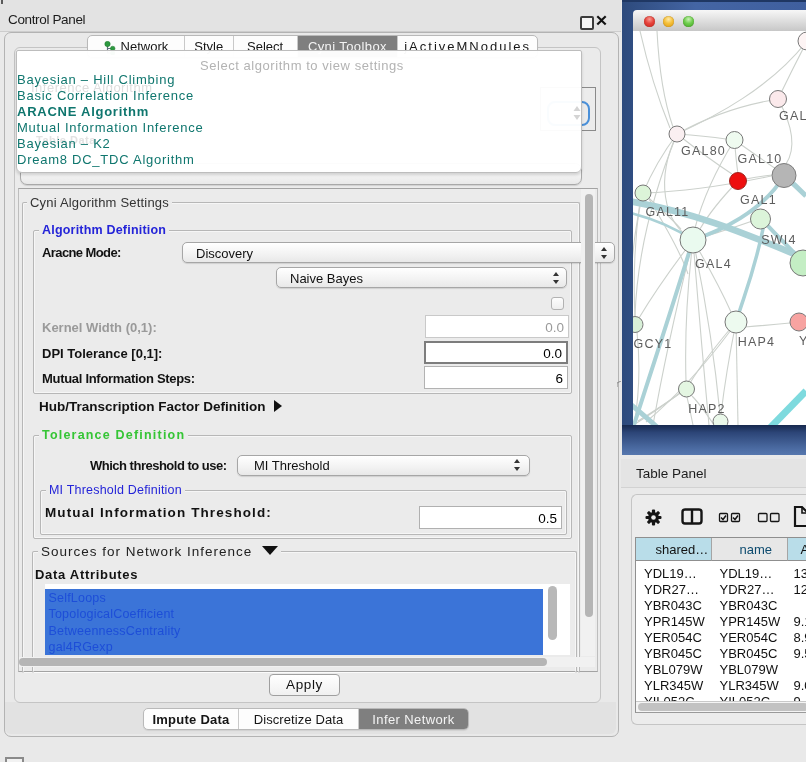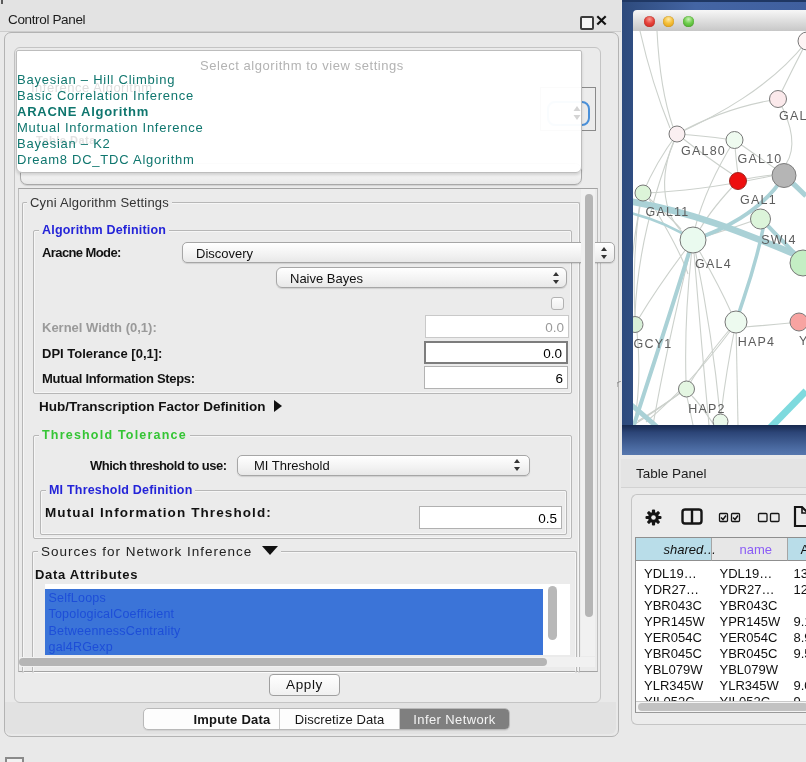--- a/index.html
+++ b/index.html
@@ -35,39 +35,53 @@
   <div class="abs" style="left:8px;top:12px;font-size:13.5px;color:#1c1c1c;letter-spacing:-0.35px;">Control Panel</div>
 
   <div class="abs" style="left:580px;top:16px;width:10px;height:10px;border:2px solid #3c3c3c;border-radius:2px;background:#f5f5f5;"></div>
   <div class="abs" style="left:595px;top:11.5px;font-size:15.5px;font-weight:900;color:#111;">✕</div>
 
   <div class="abs" style="left:4px;top:32px;width:613px;height:703px;background:#e9e9e9;border:1px solid #b3b3b3;border-radius:7px;"></div>
   <div class="abs" style="left:5px;top:702px;width:611px;height:32px;background:#e2e2e2;border-radius:0 0 6px 6px;"></div>
 
   <div class="abs" style="left:14px;top:47px;width:585px;height:654px;background:#ebebeb;border:1px solid #c4c4c4;border-radius:6px;"></div>
 
+  <div class="seg" style="left:87px;top:35px;width:449px;height:21px;">
+    <div class="s" style="width:96px;">
+      <svg width="13" height="14" viewBox="0 0 13 14" style="margin-right:4px;margin-top:3px;">
+        <path d="M3.5 4 L3.5 12 L8 12 M3.5 7.5 L8 7.5" fill="none" stroke="#5f6e7d" stroke-width="1.2"></path>
+        <circle cx="3.5" cy="3" r="2.7" fill="#2e9940" stroke="#1e7a2e" stroke-width="0.5"></circle>
+        <circle cx="8.7" cy="7.5" r="2.3" fill="#2e9940" stroke="#1e7a2e" stroke-width="0.5"></circle>
+        <circle cx="8.7" cy="12" r="2.2" fill="#2e9940" stroke="#1e7a2e" stroke-width="0.5"></circle>
+      </svg>
+      Network</div>
+    <div class="s" style="width:48px;">Style</div>
+    <div class="s" style="width:63px;">Select</div>
+    <div class="s sel" style="width:100px;letter-spacing:0.4px;">Cyni Toolbox</div>
+    <div class="s" style="width:139px;letter-spacing:2.0px;">jActiveMNodules</div>
+  </div>
 
   <div class="abs" style="left:18px;top:188px;width:578px;height:482px;background:#ebebeb;border-top:1px solid #a3a3a3;border-bottom:1px solid #a3a3a3;border-left:1px solid #bdbdbd;border-right:1px solid #bdbdbd;"></div>
 
   <div class="grp" style="left:22px;top:202px;width:556px;height:470px;border-bottom:none;"></div>
   <div class="gtt" style="left:27px;top:195px;color:#333;font-size:13px;letter-spacing:0.2px;">Cyni Algorithm Settings</div>
 
   <div class="grp" style="left:33px;top:230px;width:537px;height:162px;"></div>
   <div class="gtt" style="left:39px;top:223px;color:#2424d8;font-weight:bold;letter-spacing:0.2px;">Algorithm Definition</div>
 
   <div class="lbl" style="left:42px;top:245px;letter-spacing:-0.6px;">Aracne Mode:</div>
   <div class="combo" style="left:134px;top:242px;width:431px;height:19px;margin-left:48px;">
     <div class="ct">Discovery</div>
     <svg class="carr" viewBox="0 0 8 12">
         <path d="M4 0 L7 4 L1 4 Z" fill="#333"></path>
         <path d="M4 12 L7 8 L1 8 Z" fill="#333"></path>
       </svg>
   </div>
 
-  <div class="combo" style="left:276px;top:267px;width:289px;height:19px;border-radius:6px;">
+  <div class="combo" style="left:276px;top:267px;width:289px;height:19px;">
     <div class="ct">Naive Bayes</div>
     <svg class="carr" viewBox="0 0 8 12">
         <path d="M4 0 L7 4 L1 4 Z" fill="#333"></path>
         <path d="M4 12 L7 8 L1 8 Z" fill="#333"></path>
       </svg>
   </div>
 
   <div class="abs" style="left:551px;top:297px;width:11px;height:11px;border:1px solid #b2b2b2;border-radius:3px;background:linear-gradient(#fdfdfd,#eee);"></div>
 
   <div class="lbl" style="left:42px;top:320px;color:#9a9a9a;letter-spacing:0;">Kernel Width (0,1):</div>
@@ -82,33 +96,33 @@
 
   <div class="lbl" style="left:42px;top:371px;letter-spacing:-0.3px;">Mutual Information Steps:</div>
   <div class="tf" style="left:424px;top:366px;width:142px;height:21px;border:1px solid #b2b2b2;">
       <span>6</span>
     </div>
 
   <div class="lbl" style="left:39px;top:399px;font-size:13.5px;letter-spacing:0;">Hub/Transcription Factor Definition</div>
   <div class="abs" style="left:274px;top:400px;width:0;height:0;border-left:8px solid #111;border-top:6px solid transparent;border-bottom:6px solid transparent;"></div>
 
   <div class="grp" style="left:33px;top:435px;width:537px;height:102px;"></div>
-  <div class="gtt" style="left:39px;top:428px;color:#35c535;font-weight:bold;letter-spacing:1.2px;">Threshold Tolerance</div>
+  <div class="gtt" style="left:39px;top:428px;color:#35c535;font-weight:bold;letter-spacing:1.2px;">Tolerance Definition</div>
 
   <div class="lbl" style="left:90px;top:458px;letter-spacing:-0.5px;">Which threshold to use:</div>
   <div class="combo" style="left:237px;top:454.5px;width:291px;height:19.5px;">
     <div class="ct" style="left:16px;">MI Threshold</div>
     <svg class="carr" viewBox="0 0 8 12" style="right:8px;">
         <path d="M4 0 L7 4 L1 4 Z" fill="#333"></path>
         <path d="M4 12 L7 8 L1 8 Z" fill="#333"></path>
       </svg>
   </div>
 
   <div class="grp" style="left:40px;top:490px;width:525px;height:43px;"></div>
-  <div class="gtt" style="left:46px;top:483px;color:#2424d8;font-weight:bold;letter-spacing:0.2px;">MI Threshold Definition</div>
+  <div class="gtt" style="left:46px;top:483px;color:#2424d8;font-weight:normal;letter-spacing:0.2px;">MI Threshold Definition</div>
   <div class="lbl" style="left:45px;top:505px;font-size:13.5px;letter-spacing:1.1px;">Mutual Information Threshold:</div>
   <div class="tf" style="left:419px;top:506px;width:141px;height:21px;border:1px solid #b0b0b0;">
       <span>0.5</span>
     </div>
 
   <div class="grp" style="left:32px;top:551px;width:543px;height:121px;border-bottom:none;"></div>
   <div class="gtt" style="left:38px;top:544px;color:#222;font-size:13.5px;letter-spacing:1.0px;">Sources for Network Inference
     <span style="display:inline-block;width:0;height:0;border-top:9px solid #111;border-left:8px solid transparent;border-right:8px solid transparent;vertical-align:1px;margin-left:5px;"></span>
   </div>
   <div class="lbl" style="left:35px;top:567px;letter-spacing:0.7px;">Data Attributes</div>
@@ -119,21 +133,21 @@
   <div class="abs" style="left:548px;top:586px;width:9px;height:54px;background:#b8b8b8;border-radius:5px;"></div>
 
   <div class="abs" style="left:19px;top:656.5px;width:576px;height:10px;background:#f1f1f1;"></div>
   <div class="abs" style="left:19px;top:658px;width:528px;height:7.5px;background:#b5b5b5;border-radius:4px;"></div>
 
   <div class="abs" style="left:581px;top:189px;width:14px;height:467px;background:#f1f1f1;"></div>
   <div class="abs" style="left:584.5px;top:194px;width:8px;height:423px;background:#b5b5b5;border-radius:5px;"></div>
 
   <div class="abs" style="left:269px;top:674px;width:69px;height:20px;background:linear-gradient(#ffffff,#f0f0f0);border:1px solid #9f9f9f;border-radius:4px;text-align:center;line-height:20px;font-size:13.5px;color:#111;letter-spacing:0.6px;">Apply</div>
 
-  <div class="seg" style="left:143px;top:708px;width:324px;height:20px;padding-left:41px;">
+  <div class="seg" style="left:143px;top:708px;width:324px;height:20px;">
     <div class="s" style="width:94px;font-weight:bold;letter-spacing:0.25px;">Impute Data</div>
     <div class="s" style="width:119px;font-weight:normal;letter-spacing:0.1px;">Discretize Data</div>
     <div class="s sel" style="width:109px;letter-spacing:0.4px;">Infer Network</div>
   </div>
 
   <div class="abs" style="left:5px;top:757px;width:15px;height:15px;border:2px solid #8a8a8a;background:#f2f2f2;"></div>
 
   <div class="abs" style="left:540px;top:87px;width:54px;height:42px;border:1px solid #8a8a8a;background:#ececec;"></div>
   <div class="abs" style="left:547px;top:101px;width:39px;height:21px;border:2.5px solid #4a90d9;border-radius:8px;background:#ebebeb;"></div>
 
@@ -289,22 +303,22 @@
 
     <path d="M162 11 L169 11 L175 17 L175 30 L162 30 Z" fill="none" stroke="#151515" stroke-width="2.2"></path>
       <path d="M169 11 L169 17 L175 17" fill="none" stroke="#151515" stroke-width="1.6"></path>
   </svg>
 
   <div class="abs" style="left:634.5px;top:537px;width:172px;height:174px;background:#fff;border-top:1px solid #8f8f8f;border-left:1px solid #8f8f8f;border-bottom:1px solid #9a9a9a;overflow:hidden;">
 
     <div class="abs" style="left:0;top:0;width:75px;height:22px;background:#b9dde9;border-right:1px solid #a5a5a5;border-bottom:1px solid #8f8f8f;"></div>
     <div class="abs" style="left:76px;top:0;width:75px;height:22px;background:#e7e7e7;border-right:1px solid #a5a5a5;border-bottom:1px solid #8f8f8f;"></div>
     <div class="abs" style="left:152px;top:0;width:25px;height:22px;background:#b9dde9;border-bottom:1px solid #8f8f8f;"></div>
-    <div class="abs" style="left:28px;top:4px;font-size:13px;color:#111;font-style:italic;">shared…</div>
-    <div class="abs" style="left:104px;top:4px;font-size:13px;color:#8b5cf6;">name</div>
+    <div class="abs" style="left:20px;top:4px;font-size:13px;color:#111;">shared…</div>
+    <div class="abs" style="left:104px;top:4px;font-size:13px;color:#0c4a6e;">name</div>
     <div class="abs" style="left:165px;top:4px;font-size:13px;color:#111;">A</div>
 
     <div class="abs" style="left:8.5px;top:28px;font-size:13px;color:#111;line-height:16px;white-space:nowrap;">YDL19…<br>YDR27…<br>YBR043C<br>YPR145W<br>YER054C<br>YBR045C<br>YBL079W<br>YLR345W<br>YIL052C</div>
     <div class="abs" style="left:84px;top:28px;font-size:13px;color:#111;line-height:16px;white-space:nowrap;">YDL19…<br>YDR27…<br>YBR043C<br>YPR145W<br>YER054C<br>YBR045C<br>YBL079W<br>YLR345W<br>YIL052C</div>
     <div class="abs" style="left:158px;top:28px;font-size:13px;color:#111;line-height:16px;white-space:nowrap;">13.<br>12.<br>&nbsp;<br>9.1<br>8.9<br>9.5<br>&nbsp;<br>9.0<br>9.</div>
 
     <div class="abs" style="left:0;top:163px;width:172px;height:12px;background:#f4f4f4;border-top:1px solid #c9c9c9;"></div>
     <div class="abs" style="left:2px;top:164.5px;width:170px;height:8px;background:#c2c2c2;border-radius:4px;"></div>
   </div>
 

